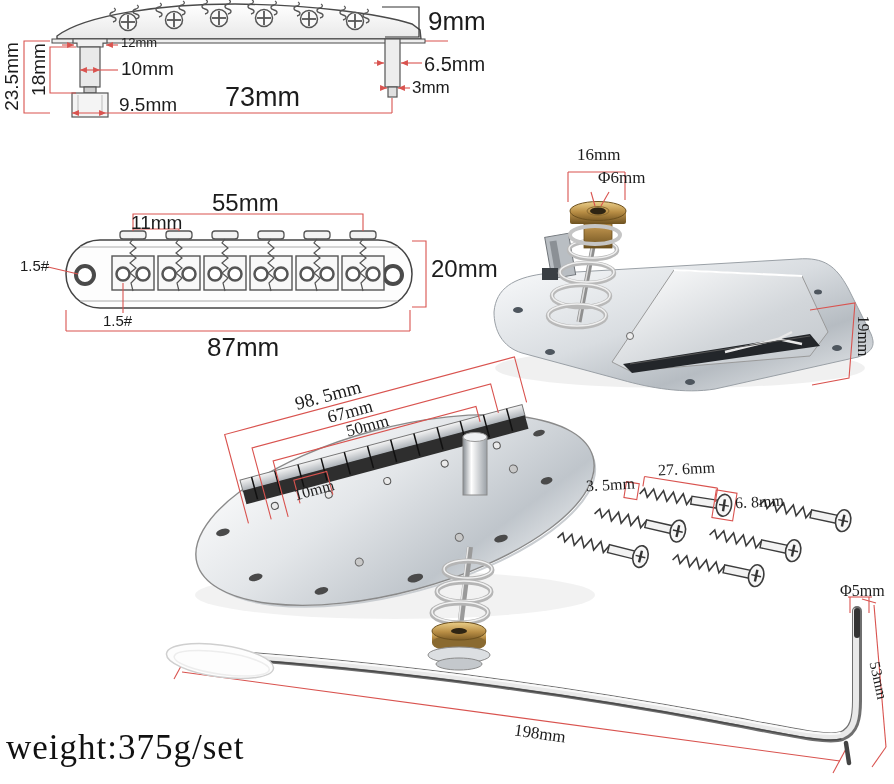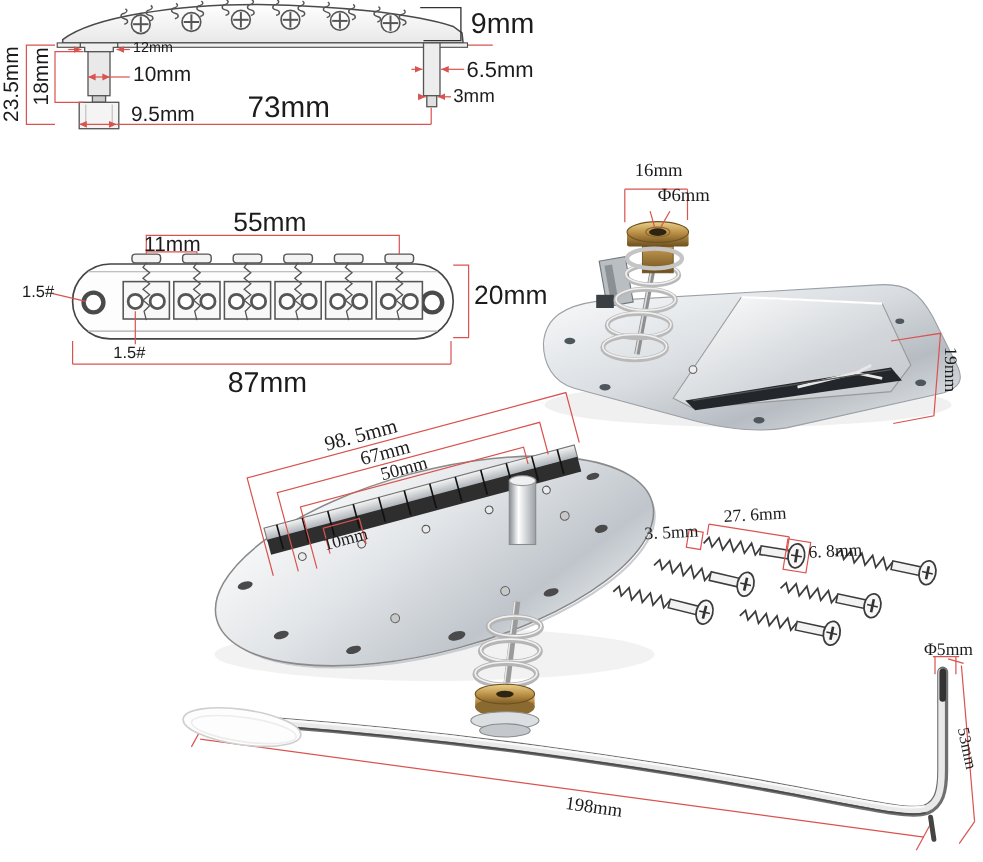--- a/index.html
+++ b/index.html
@@ -456,14 +456,15 @@
     <g transform="rotate(8 70 86)">
       <ellipse cx="70" cy="86" rx="54" ry="16" fill="#fdfdfd" stroke="#cfcfcf" stroke-width="1.5"></ellipse>
       <ellipse cx="72" cy="88" rx="48" ry="11" fill="none" stroke="#ededed" stroke-width="1.5"></ellipse>
     </g>
   </svg>
 
   <div class="lbl serif" style="left:840px;top:583px;font-size:16px;">Φ5mm</div>
   <div class="lbl serif rot" style="left:852px;top:673px;width:52px;font-size:15px;transform:rotate(78deg);">53mm</div>
   <div class="lbl serif" style="left:514px;top:725px;font-size:17px;transform:rotate(8deg);">198mm</div>
 
+  <div class="weight">weight:375g/set</div>
 
 </div>
 
 </body></html>

